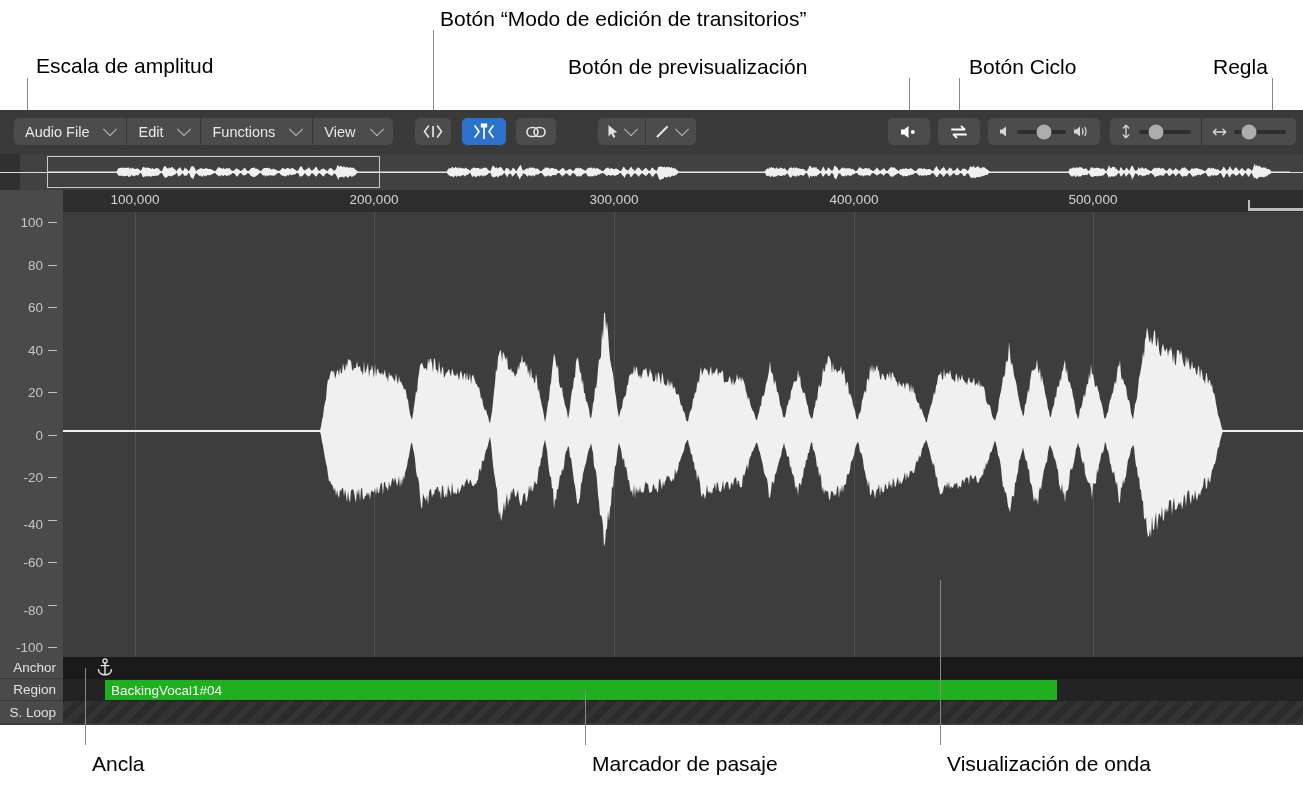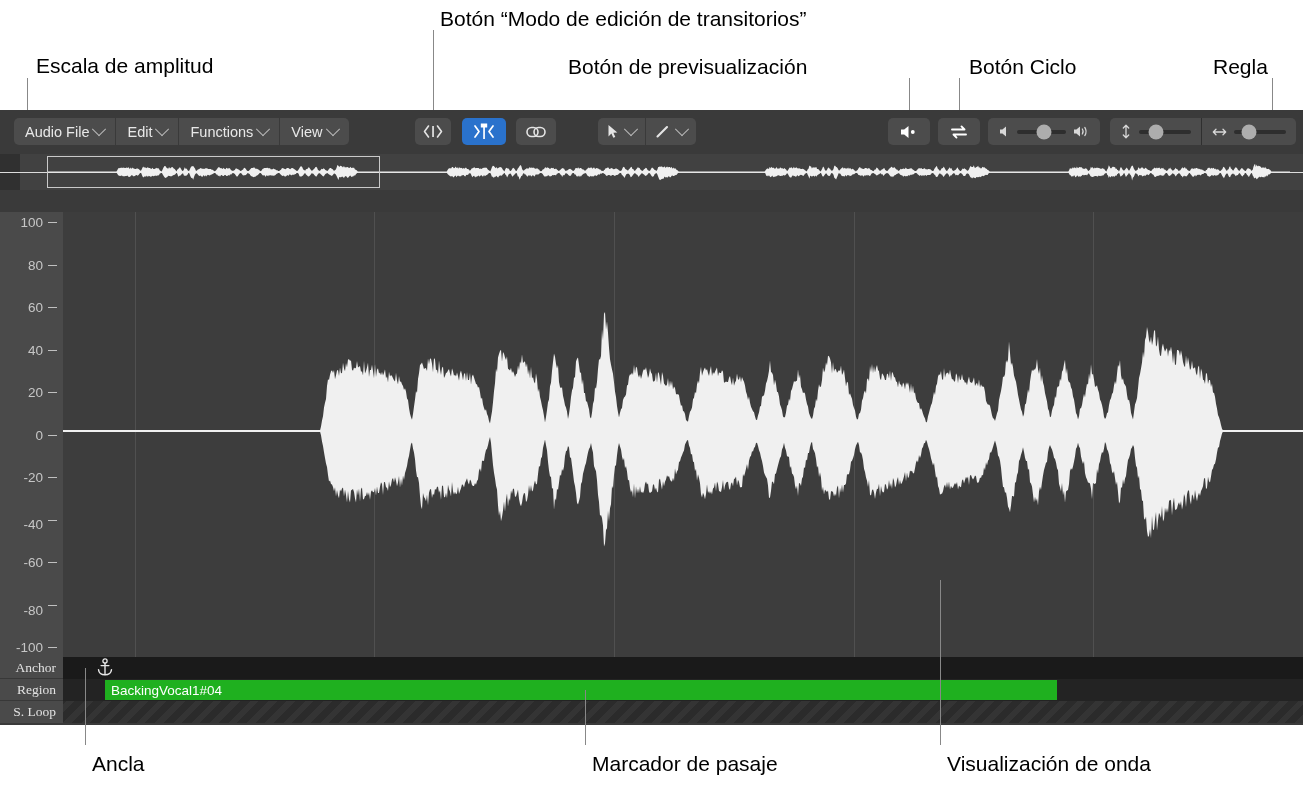--- a/index.html
+++ b/index.html
@@ -37,21 +37,21 @@
     position:absolute;left:0;top:0;width:1303px;height:44px;
     background:#3a3a3a;
   }
   .menu-group{
     position:absolute;left:14px;top:8px;
     display:flex;align-items:stretch;
     background:#4c4c4c;border-radius:5px;height:27px;
     overflow:hidden;
   }
   .menu-item{
-    display:flex;align-items:center;gap:5px;
+    display:flex;align-items:center;gap:16px;
     padding:0 11px;
     color:#e8e8e8;font-size:14.5px;
     border-right:1px solid #3a3a3a;
     height:100%;
     box-sizing:border-box;
   }
   .menu-item:last-child{border-right:none;}
   .chev{
     display:inline-block;width:9px;height:9px;
     border-right:1.6px solid #b8b8b8;border-bottom:1.6px solid #b8b8b8;
@@ -131,21 +131,20 @@
   .zeroline{position:absolute;left:0;top:218px;width:1240px;height:2px;background:#f0f0f0;}
   
   .lanes{position:absolute;left:0;top:547px;width:1303px;height:68px;}
   .lane{position:absolute;left:0;width:1303px;height:22px;}
   .lane-label{
     position:absolute;left:0;top:0;width:63px;height:22px;
     background:#4a4a4a;color:#e2e2e2;font-size:13.5px;
     display:flex;align-items:center;justify-content:flex-end;
     padding-right:7px;box-sizing:border-box;
     border-bottom:1px solid #383838;
-    font-family:Liberation Serif, serif;
   }
   .lane-body{position:absolute;left:63px;top:0;width:1240px;height:22px;}
   .anchor-body{background:#1a1a1a;}
   .region-body{background:#232323;}
   .sloop-body{
     background:#2b2b2b;
     background-image:repeating-linear-gradient(-45deg,
        rgba(255,255,255,0.045) 0 6px, rgba(0,0,0,0) 6px 13px);
   }
   .region-clip{
@@ -305,20 +304,30 @@
         <g transform="translate(20,0)">
           <path d="M0.0 17.4 L0.9 17.4 L1.9 17.4 L2.8 17.4 L3.7 17.4 L4.6 17.4 L5.5 17.4 L6.5 17.4 L7.4 17.4 L8.3 17.4 L9.3 17.4 L10.2 17.4 L11.1 17.4 L12.0 17.4 L13.0 17.4 L13.9 17.4 L14.8 17.4 L15.7 17.4 L16.7 17.4 L17.6 17.4 L18.5 17.4 L19.4 17.4 L20.3 17.4 L21.3 17.4 L22.2 17.4 L23.1 17.4 L24.0 17.4 L25.0 17.4 L25.9 17.4 L26.8 17.4 L27.8 17.4 L28.7 17.4 L29.6 17.4 L30.5 17.4 L31.4 17.4 L32.4 17.4 L33.3 17.4 L34.2 17.4 L35.1 17.4 L36.1 17.4 L37.0 17.4 L37.9 17.4 L38.9 17.4 L39.8 17.4 L40.7 17.4 L41.6 17.4 L42.5 17.4 L43.5 17.4 L44.4 17.4 L45.3 17.4 L46.3 17.4 L47.2 17.4 L48.1 17.4 L49.0 17.4 L49.9 17.4 L50.9 17.4 L51.8 17.4 L52.7 17.4 L53.7 17.4 L54.6 17.4 L55.5 17.4 L56.4 17.4 L57.4 17.4 L58.3 17.4 L59.2 17.4 L60.1 17.4 L61.0 17.4 L62.0 17.4 L62.9 17.4 L63.8 17.4 L64.8 17.4 L65.7 17.4 L66.6 17.4 L67.5 17.4 L68.5 17.4 L69.4 17.4 L70.3 16.3 L71.2 14.3 L72.2 14.3 L73.1 13.8 L74.0 14.1 L74.9 13.4 L75.8 14.1 L76.8 13.6 L77.7 14.1 L78.6 13.9 L79.5 13.5 L80.5 14.1 L81.4 12.9 L82.3 14.9 L83.3 13.6 L84.2 15.0 L85.1 13.6 L86.0 14.2 L87.0 14.6 L87.9 15.0 L88.8 15.1 L89.7 14.4 L90.6 14.6 L91.6 15.0 L92.5 15.7 L93.4 16.8 L94.3 16.2 L95.3 14.1 L96.2 12.5 L97.1 13.7 L98.0 13.0 L99.0 14.3 L99.9 13.8 L100.8 13.3 L101.8 14.0 L102.7 14.0 L103.6 14.6 L104.5 15.1 L105.4 13.7 L106.4 15.0 L107.3 15.1 L108.2 14.7 L109.2 13.8 L110.1 14.6 L111.0 14.1 L111.9 14.8 L112.9 16.5 L113.8 17.1 L114.7 17.4 L115.6 15.4 L116.5 13.5 L117.5 11.9 L118.4 12.0 L119.3 13.6 L120.3 14.3 L121.2 14.8 L122.1 13.1 L123.0 14.6 L124.0 13.8 L124.9 13.0 L125.8 13.3 L126.7 14.4 L127.7 15.1 L128.6 16.2 L129.5 17.4 L130.4 15.5 L131.3 14.9 L132.3 13.5 L133.2 13.6 L134.1 14.9 L135.1 16.8 L136.0 16.9 L136.9 15.4 L137.8 13.3 L138.8 14.9 L139.7 14.4 L140.6 16.2 L141.5 17.1 L142.4 16.6 L143.4 13.9 L144.3 12.5 L145.2 12.2 L146.2 12.0 L147.1 13.3 L148.0 14.5 L148.9 16.7 L149.8 16.8 L150.8 15.5 L151.7 15.2 L152.6 14.8 L153.6 13.9 L154.5 14.6 L155.4 14.7 L156.3 14.7 L157.3 15.0 L158.2 14.2 L159.1 14.5 L160.0 13.9 L160.9 14.9 L161.9 15.0 L162.8 15.0 L163.7 15.1 L164.7 15.7 L165.6 15.8 L166.5 16.6 L167.4 17.2 L168.3 17.0 L169.3 16.1 L170.2 14.8 L171.1 13.6 L172.1 13.0 L173.0 14.1 L173.9 14.3 L174.8 14.3 L175.8 15.1 L176.7 13.8 L177.6 14.9 L178.5 15.2 L179.4 13.8 L180.4 14.6 L181.3 14.6 L182.2 14.0 L183.2 14.8 L184.1 16.2 L185.0 16.6 L185.9 17.0 L186.8 16.4 L187.8 15.9 L188.7 14.6 L189.6 14.6 L190.5 15.1 L191.5 15.5 L192.4 16.1 L193.3 16.9 L194.3 16.7 L195.2 15.9 L196.1 15.5 L197.0 13.8 L197.9 13.9 L198.9 15.0 L199.8 16.5 L200.7 17.0 L201.6 16.9 L202.6 16.1 L203.5 15.0 L204.4 13.9 L205.4 14.1 L206.3 13.8 L207.2 13.2 L208.1 14.4 L209.0 14.7 L210.0 14.8 L210.9 15.3 L211.8 15.7 L212.7 16.5 L213.7 17.2 L214.6 16.6 L215.5 15.0 L216.5 14.4 L217.4 14.1 L218.3 14.0 L219.2 14.0 L220.2 13.8 L221.1 14.1 L222.0 14.5 L222.9 14.0 L223.9 15.4 L224.8 15.3 L225.7 15.3 L226.6 14.6 L227.6 15.2 L228.5 15.6 L229.4 16.2 L230.3 16.2 L231.3 17.0 L232.2 17.1 L233.1 16.3 L234.0 15.8 L235.0 14.0 L235.9 14.3 L236.8 14.5 L237.7 15.1 L238.7 15.2 L239.6 14.3 L240.5 14.1 L241.4 13.9 L242.3 14.7 L243.3 15.3 L244.2 14.3 L245.1 14.0 L246.1 14.2 L247.0 15.0 L247.9 15.5 L248.8 16.3 L249.8 16.9 L250.7 16.8 L251.6 15.4 L252.5 13.9 L253.4 12.6 L254.4 12.2 L255.3 13.2 L256.2 15.6 L257.2 15.9 L258.1 16.7 L259.0 15.2 L259.9 15.0 L260.9 14.6 L261.8 12.9 L262.7 14.3 L263.6 15.5 L264.6 16.7 L265.5 16.6 L266.4 15.4 L267.3 14.7 L268.3 13.3 L269.2 12.7 L270.1 13.8 L271.0 15.9 L271.9 16.4 L272.9 17.1 L273.8 15.7 L274.7 14.8 L275.6 15.2 L276.6 14.2 L277.5 15.0 L278.4 16.1 L279.4 16.5 L280.3 17.1 L281.2 16.2 L282.1 14.8 L283.1 13.9 L284.0 13.9 L284.9 14.9 L285.8 15.3 L286.8 16.7 L287.7 16.4 L288.6 15.8 L289.5 14.0 L290.4 11.0 L291.4 11.8 L292.3 13.1 L293.2 11.7 L294.1 12.1 L295.1 12.6 L296.0 13.6 L296.9 12.1 L297.9 13.6 L298.8 13.2 L299.7 13.2 L300.6 12.9 L301.6 13.8 L302.5 13.9 L303.4 12.8 L304.3 13.9 L305.3 13.7 L306.2 13.8 L307.1 13.7 L308.0 15.6 L308.9 15.8 L309.9 16.5 L310.8 17.4 L311.7 17.4 L312.6 17.4 L313.6 17.4 L314.5 17.4 L315.4 17.4 L316.3 17.4 L317.3 17.4 L318.2 17.4 L319.1 17.4 L320.1 17.4 L321.0 17.4 L321.9 17.4 L322.8 17.4 L323.8 17.4 L324.7 17.4 L325.6 17.4 L326.5 17.4 L327.4 17.4 L328.4 17.4 L329.3 17.4 L330.2 17.4 L331.2 17.4 L332.1 17.4 L333.0 17.4 L333.0 18.6 L332.1 18.6 L331.2 18.6 L330.2 18.6 L329.3 18.6 L328.4 18.6 L327.4 18.6 L326.5 18.6 L325.6 18.6 L324.7 18.6 L323.8 18.6 L322.8 18.6 L321.9 18.6 L321.0 18.6 L320.1 18.6 L319.1 18.6 L318.2 18.6 L317.3 18.6 L316.3 18.6 L315.4 18.6 L314.5 18.6 L313.6 18.6 L312.6 18.6 L311.7 18.6 L310.8 18.6 L309.9 19.2 L308.9 20.3 L308.0 21.7 L307.1 21.2 L306.2 22.6 L305.3 22.5 L304.3 22.9 L303.4 21.6 L302.5 22.0 L301.6 23.3 L300.6 23.9 L299.7 22.8 L298.8 22.0 L297.9 22.6 L296.9 23.9 L296.0 23.1 L295.1 22.6 L294.1 23.3 L293.2 23.2 L292.3 23.0 L291.4 25.9 L290.4 23.8 L289.5 21.7 L288.6 20.2 L287.7 19.4 L286.8 19.7 L285.8 20.9 L284.9 22.0 L284.0 21.4 L283.1 21.0 L282.1 20.4 L281.2 19.8 L280.3 19.1 L279.4 19.4 L278.4 20.0 L277.5 21.3 L276.6 22.6 L275.6 22.1 L274.7 21.1 L273.8 20.3 L272.9 19.2 L271.9 19.3 L271.0 20.0 L270.1 21.4 L269.2 22.8 L268.3 22.1 L267.3 21.1 L266.4 19.8 L265.5 19.4 L264.6 19.2 L263.6 20.7 L262.7 21.8 L261.8 22.5 L260.9 22.2 L259.9 21.3 L259.0 20.6 L258.1 19.0 L257.2 19.7 L256.2 21.3 L255.3 22.1 L254.4 22.6 L253.4 22.4 L252.5 22.3 L251.6 19.8 L250.7 18.9 L249.8 18.8 L248.8 19.9 L247.9 20.2 L247.0 20.7 L246.1 20.8 L245.1 20.7 L244.2 21.6 L243.3 20.6 L242.3 20.6 L241.4 22.1 L240.5 20.9 L239.6 21.7 L238.7 22.5 L237.7 22.4 L236.8 21.6 L235.9 21.9 L235.0 21.7 L234.0 20.8 L233.1 19.9 L232.2 18.7 L231.3 19.1 L230.3 19.4 L229.4 19.9 L228.5 21.1 L227.6 21.4 L226.6 21.8 L225.7 21.5 L224.8 21.7 L223.9 21.1 L222.9 21.7 L222.0 20.9 L221.1 22.2 L220.2 21.5 L219.2 21.5 L218.3 23.0 L217.4 21.1 L216.5 21.4 L215.5 21.3 L214.6 19.9 L213.7 19.1 L212.7 19.0 L211.8 20.0 L210.9 20.9 L210.0 21.6 L209.0 22.1 L208.1 23.0 L207.2 22.7 L206.3 23.2 L205.4 22.4 L204.4 22.2 L203.5 21.6 L202.6 20.1 L201.6 19.6 L200.7 19.1 L199.8 20.1 L198.9 21.1 L197.9 21.2 L197.0 21.3 L196.1 21.6 L195.2 20.4 L194.3 19.2 L193.3 19.1 L192.4 19.7 L191.5 21.0 L190.5 22.4 L189.6 22.4 L188.7 21.2 L187.8 20.0 L186.8 19.2 L185.9 19.1 L185.0 19.4 L184.1 20.8 L183.2 20.2 L182.2 21.8 L181.3 20.9 L180.4 21.9 L179.4 22.0 L178.5 21.1 L177.6 21.0 L176.7 21.9 L175.8 22.0 L174.8 21.1 L173.9 21.2 L173.0 22.8 L172.1 21.5 L171.1 21.9 L170.2 20.6 L169.3 20.6 L168.3 19.0 L167.4 18.7 L166.5 19.5 L165.6 19.9 L164.7 20.6 L163.7 20.7 L162.8 21.4 L161.9 21.3 L160.9 20.8 L160.0 21.5 L159.1 22.6 L158.2 21.2 L157.3 22.4 L156.3 21.1 L155.4 22.9 L154.5 22.4 L153.6 21.4 L152.6 22.0 L151.7 21.4 L150.8 20.5 L149.8 19.2 L148.9 19.4 L148.0 20.4 L147.1 22.7 L146.2 25.8 L145.2 23.7 L144.3 23.9 L143.4 22.2 L142.4 19.6 L141.5 18.8 L140.6 20.5 L139.7 21.4 L138.8 21.8 L137.8 21.7 L136.9 21.4 L136.0 19.3 L135.1 19.8 L134.1 20.7 L133.2 21.8 L132.3 21.7 L131.3 22.8 L130.4 19.9 L129.5 18.6 L128.6 19.9 L127.7 20.7 L126.7 20.9 L125.8 21.5 L124.9 22.1 L124.0 22.4 L123.0 21.9 L122.1 22.1 L121.2 21.8 L120.3 23.0 L119.3 23.4 L118.4 24.0 L117.5 23.2 L116.5 21.8 L115.6 20.2 L114.7 18.6 L113.8 19.2 L112.9 19.5 L111.9 21.3 L111.0 21.6 L110.1 21.5 L109.2 21.9 L108.2 21.4 L107.3 22.1 L106.4 22.3 L105.4 21.7 L104.5 22.5 L103.6 22.8 L102.7 22.3 L101.8 21.8 L100.8 23.1 L99.9 21.4 L99.0 22.7 L98.0 22.3 L97.1 22.7 L96.2 23.5 L95.3 21.9 L94.3 19.3 L93.4 18.8 L92.5 19.8 L91.6 20.9 L90.6 21.8 L89.7 21.1 L88.8 21.3 L87.9 22.0 L87.0 22.2 L86.0 22.3 L85.1 21.0 L84.2 21.6 L83.3 22.5 L82.3 22.9 L81.4 22.8 L80.5 21.4 L79.5 21.9 L78.6 21.9 L77.7 22.3 L76.8 22.2 L75.8 22.2 L74.9 21.5 L74.0 21.8 L73.1 21.9 L72.2 21.8 L71.2 21.3 L70.3 19.7 L69.4 18.6 L68.5 18.6 L67.5 18.6 L66.6 18.6 L65.7 18.6 L64.8 18.6 L63.8 18.6 L62.9 18.6 L62.0 18.6 L61.0 18.6 L60.1 18.6 L59.2 18.6 L58.3 18.6 L57.4 18.6 L56.4 18.6 L55.5 18.6 L54.6 18.6 L53.7 18.6 L52.7 18.6 L51.8 18.6 L50.9 18.6 L49.9 18.6 L49.0 18.6 L48.1 18.6 L47.2 18.6 L46.3 18.6 L45.3 18.6 L44.4 18.6 L43.5 18.6 L42.5 18.6 L41.6 18.6 L40.7 18.6 L39.8 18.6 L38.9 18.6 L37.9 18.6 L37.0 18.6 L36.1 18.6 L35.1 18.6 L34.2 18.6 L33.3 18.6 L32.4 18.6 L31.4 18.6 L30.5 18.6 L29.6 18.6 L28.7 18.6 L27.8 18.6 L26.8 18.6 L25.9 18.6 L25.0 18.6 L24.0 18.6 L23.1 18.6 L22.2 18.6 L21.3 18.6 L20.3 18.6 L19.4 18.6 L18.5 18.6 L17.6 18.6 L16.7 18.6 L15.7 18.6 L14.8 18.6 L13.9 18.6 L13.0 18.6 L12.0 18.6 L11.1 18.6 L10.2 18.6 L9.3 18.6 L8.3 18.6 L7.4 18.6 L6.5 18.6 L5.5 18.6 L4.6 18.6 L3.7 18.6 L2.8 18.6 L1.9 18.6 L0.9 18.6 L0.0 18.6 Z" transform="translate(27,0)" fill="#f0f0f0"></path>
           <path d="M0.0 17.4 L0.9 17.4 L1.8 17.4 L2.7 17.4 L3.6 17.4 L4.4 17.4 L5.3 17.4 L6.2 17.4 L7.1 17.4 L8.0 17.4 L8.9 17.4 L9.8 17.4 L10.7 17.4 L11.6 17.4 L12.4 17.4 L13.3 17.4 L14.2 17.4 L15.1 17.4 L16.0 17.4 L16.9 17.4 L17.8 17.4 L18.7 17.4 L19.6 17.4 L20.4 17.4 L21.3 17.4 L22.2 17.4 L23.1 17.4 L24.0 17.4 L24.9 17.4 L25.8 17.4 L26.7 17.4 L27.6 17.4 L28.4 17.4 L29.3 17.4 L30.2 17.4 L31.1 17.4 L32.0 17.4 L32.9 17.4 L33.8 17.4 L34.7 17.4 L35.6 17.4 L36.4 17.4 L37.3 17.4 L38.2 17.4 L39.1 17.4 L40.0 17.4 L40.9 17.4 L41.8 17.4 L42.7 17.4 L43.6 17.4 L44.4 17.4 L45.3 17.4 L46.2 17.4 L47.1 17.4 L48.0 17.4 L48.9 17.4 L49.8 17.4 L50.7 17.4 L51.6 17.4 L52.4 17.4 L53.3 17.4 L54.2 17.4 L55.1 17.4 L56.0 17.4 L56.9 17.4 L57.8 17.4 L58.7 17.4 L59.6 17.4 L60.4 17.4 L61.3 17.4 L62.2 17.4 L63.1 17.4 L64.0 17.4 L64.9 17.4 L65.8 17.4 L66.7 17.4 L67.6 16.0 L68.4 14.8 L69.3 14.3 L70.2 14.2 L71.1 14.5 L72.0 13.1 L72.9 13.1 L73.8 14.3 L74.7 14.0 L75.6 12.6 L76.4 13.9 L77.3 13.3 L78.2 14.7 L79.1 12.9 L80.0 14.2 L80.9 13.7 L81.8 14.1 L82.7 14.8 L83.6 14.1 L84.4 14.8 L85.3 13.8 L86.2 13.8 L87.1 15.1 L88.0 15.0 L88.9 15.6 L89.8 16.8 L90.7 15.9 L91.6 14.6 L92.4 14.2 L93.3 13.9 L94.2 13.0 L95.1 14.3 L96.0 14.0 L96.9 14.1 L97.8 14.1 L98.7 13.9 L99.6 15.0 L100.4 14.6 L101.3 15.0 L102.2 14.6 L103.1 13.8 L104.0 14.0 L104.9 13.6 L105.8 13.8 L106.7 13.7 L107.6 15.2 L108.4 16.0 L109.3 16.6 L110.2 17.4 L111.1 15.5 L112.0 13.0 L112.9 11.7 L113.8 12.1 L114.7 13.0 L115.6 14.3 L116.4 13.0 L117.3 14.4 L118.2 14.0 L119.1 13.6 L120.0 13.0 L120.9 13.2 L121.8 13.8 L122.7 15.4 L123.6 16.5 L124.4 17.4 L125.3 15.3 L126.2 13.7 L127.1 14.2 L128.0 14.5 L128.9 14.8 L129.8 16.7 L130.7 17.0 L131.6 15.9 L132.4 14.4 L133.3 13.7 L134.2 14.4 L135.1 15.7 L136.0 17.2 L136.9 16.6 L137.8 14.5 L138.7 13.4 L139.6 12.0 L140.4 10.9 L141.3 12.1 L142.2 15.3 L143.1 16.5 L144.0 16.6 L144.9 15.4 L145.8 14.9 L146.7 14.3 L147.6 14.6 L148.4 14.7 L149.3 13.3 L150.2 13.7 L151.1 13.8 L152.0 13.4 L152.9 14.0 L153.8 13.6 L154.7 14.5 L155.6 14.7 L156.4 14.4 L157.3 14.2 L158.2 15.3 L159.1 15.5 L160.0 16.9 L160.9 17.3 L161.8 17.1 L162.7 15.5 L163.6 15.3 L164.4 14.5 L165.3 13.1 L166.2 14.3 L167.1 13.3 L168.0 13.7 L168.9 14.0 L169.8 15.1 L170.7 14.4 L171.6 13.8 L172.4 14.2 L173.3 13.8 L174.2 15.1 L175.1 15.1 L176.0 14.5 L176.9 15.6 L177.8 16.2 L178.7 16.9 L179.6 16.6 L180.4 15.7 L181.3 15.1 L182.2 14.0 L183.1 14.6 L184.0 14.5 L184.9 16.2 L185.8 17.0 L186.7 16.4 L187.6 16.2 L188.4 15.4 L189.3 15.1 L190.2 14.8 L191.1 15.4 L192.0 16.1 L192.9 17.0 L193.8 16.8 L194.7 15.7 L195.6 13.9 L196.4 14.0 L197.3 14.6 L198.2 13.3 L199.1 14.7 L200.0 14.0 L200.9 14.0 L201.8 14.7 L202.7 15.4 L203.6 15.6 L204.4 16.6 L205.3 16.8 L206.2 15.8 L207.1 14.9 L208.0 13.9 L208.9 13.4 L209.8 14.3 L210.7 13.4 L211.6 13.5 L212.4 14.7 L213.3 13.8 L214.2 13.6 L215.1 15.1 L216.0 14.2 L216.9 14.1 L217.8 14.4 L218.7 14.8 L219.6 15.6 L220.4 15.5 L221.3 16.8 L222.2 16.8 L223.1 17.3 L224.0 16.2 L224.9 15.4 L225.8 14.1 L226.7 14.2 L227.6 13.5 L228.4 13.6 L229.3 15.0 L230.2 14.7 L231.1 14.3 L232.0 14.1 L232.9 15.0 L233.8 15.3 L234.7 14.9 L235.6 14.5 L236.4 14.6 L237.3 15.1 L238.2 15.5 L239.1 16.4 L240.0 16.8 L240.9 17.1 L241.8 15.9 L242.7 13.8 L243.6 12.8 L244.4 13.3 L245.3 14.9 L246.2 15.4 L247.1 16.1 L248.0 16.7 L248.9 15.3 L249.8 14.5 L250.7 13.3 L251.6 12.7 L252.4 15.0 L253.3 14.9 L254.2 16.8 L255.1 16.8 L256.0 15.5 L256.9 14.6 L257.8 13.3 L258.7 13.7 L259.6 14.0 L260.4 15.4 L261.3 16.2 L262.2 17.1 L263.1 16.4 L264.0 15.3 L264.9 14.8 L265.8 13.7 L266.7 14.2 L267.6 16.1 L268.4 16.4 L269.3 17.1 L270.2 16.4 L271.1 14.7 L272.0 13.4 L272.9 14.0 L273.8 14.9 L274.7 16.0 L275.6 16.2 L276.4 16.9 L277.3 15.8 L278.2 13.0 L279.1 12.9 L280.0 12.2 L280.9 13.1 L281.8 12.3 L282.7 13.2 L283.6 13.2 L284.4 12.3 L285.3 13.8 L286.2 13.2 L287.1 12.5 L288.0 13.4 L288.9 13.1 L289.8 13.0 L290.7 14.1 L291.6 12.7 L292.4 14.7 L293.3 13.4 L294.2 14.8 L295.1 14.1 L296.0 15.3 L296.9 15.9 L297.8 16.4 L298.7 17.4 L299.6 17.4 L300.4 17.4 L301.3 17.4 L302.2 17.4 L303.1 17.4 L304.0 17.4 L304.9 17.4 L305.8 17.4 L306.7 17.4 L307.6 17.4 L308.4 17.4 L309.3 17.4 L310.2 17.4 L311.1 17.4 L312.0 17.4 L312.9 17.4 L313.8 17.4 L314.7 17.4 L315.6 17.4 L316.4 17.4 L317.3 17.4 L318.2 17.4 L319.1 17.4 L320.0 17.4 L320.0 18.6 L319.1 18.6 L318.2 18.6 L317.3 18.6 L316.4 18.6 L315.6 18.6 L314.7 18.6 L313.8 18.6 L312.9 18.6 L312.0 18.6 L311.1 18.6 L310.2 18.6 L309.3 18.6 L308.4 18.6 L307.6 18.6 L306.7 18.6 L305.8 18.6 L304.9 18.6 L304.0 18.6 L303.1 18.6 L302.2 18.6 L301.3 18.6 L300.4 18.6 L299.6 18.6 L298.7 18.6 L297.8 19.3 L296.9 20.6 L296.0 21.3 L295.1 21.0 L294.2 22.0 L293.3 22.1 L292.4 21.5 L291.6 21.7 L290.7 23.2 L289.8 23.3 L288.9 22.0 L288.0 23.0 L287.1 23.8 L286.2 22.9 L285.3 23.4 L284.4 22.4 L283.6 24.7 L282.7 24.8 L281.8 24.9 L280.9 25.4 L280.0 26.3 L279.1 25.0 L278.2 22.7 L277.3 20.2 L276.4 19.1 L275.6 19.5 L274.7 20.0 L273.8 21.9 L272.9 22.7 L272.0 22.5 L271.1 21.2 L270.2 19.8 L269.3 19.0 L268.4 19.3 L267.6 20.6 L266.7 21.2 L265.8 22.0 L264.9 21.5 L264.0 20.6 L263.1 20.1 L262.2 19.2 L261.3 19.4 L260.4 20.7 L259.6 21.4 L258.7 23.1 L257.8 21.5 L256.9 20.4 L256.0 20.3 L255.1 19.0 L254.2 19.4 L253.3 20.6 L252.4 21.7 L251.6 22.8 L250.7 23.2 L249.8 21.0 L248.9 20.0 L248.0 19.5 L247.1 20.1 L246.2 20.3 L245.3 22.3 L244.4 24.0 L243.6 22.6 L242.7 21.6 L241.8 20.7 L240.9 18.8 L240.0 18.9 L239.1 19.6 L238.2 20.4 L237.3 20.9 L236.4 20.9 L235.6 21.6 L234.7 22.1 L233.8 21.2 L232.9 20.9 L232.0 20.9 L231.1 22.1 L230.2 21.6 L229.3 21.1 L228.4 21.1 L227.6 21.4 L226.7 21.9 L225.8 21.3 L224.9 20.1 L224.0 19.7 L223.1 18.7 L222.2 19.2 L221.3 19.8 L220.4 19.6 L219.6 20.7 L218.7 20.2 L217.8 20.7 L216.9 21.8 L216.0 21.9 L215.1 21.1 L214.2 22.0 L213.3 22.4 L212.4 22.3 L211.6 22.6 L210.7 21.7 L209.8 22.9 L208.9 22.3 L208.0 22.2 L207.1 21.1 L206.2 19.6 L205.3 18.9 L204.4 19.5 L203.6 19.8 L202.7 20.6 L201.8 21.3 L200.9 22.7 L200.0 21.5 L199.1 23.0 L198.2 21.5 L197.3 22.8 L196.4 22.1 L195.6 20.5 L194.7 20.5 L193.8 19.1 L192.9 19.0 L192.0 19.4 L191.1 21.2 L190.2 21.9 L189.3 21.7 L188.4 21.0 L187.6 19.9 L186.7 19.6 L185.8 19.0 L184.9 20.5 L184.0 21.6 L183.1 20.9 L182.2 22.9 L181.3 20.9 L180.4 20.6 L179.6 19.2 L178.7 18.8 L177.8 19.4 L176.9 19.7 L176.0 21.6 L175.1 21.1 L174.2 21.1 L173.3 21.3 L172.4 21.0 L171.6 21.9 L170.7 22.3 L169.8 22.5 L168.9 21.4 L168.0 21.3 L167.1 22.3 L166.2 22.2 L165.3 22.6 L164.4 22.4 L163.6 21.6 L162.7 20.1 L161.8 19.3 L160.9 18.7 L160.0 19.1 L159.1 20.1 L158.2 20.4 L157.3 20.6 L156.4 20.6 L155.6 20.6 L154.7 22.4 L153.8 22.1 L152.9 21.1 L152.0 22.1 L151.1 22.5 L150.2 21.1 L149.3 21.7 L148.4 21.3 L147.6 22.7 L146.7 22.1 L145.8 20.6 L144.9 20.6 L144.0 19.3 L143.1 19.4 L142.2 21.8 L141.3 22.0 L140.4 24.0 L139.6 25.8 L138.7 22.5 L137.8 22.4 L136.9 19.5 L136.0 18.8 L135.1 20.1 L134.2 20.8 L133.3 21.8 L132.4 22.8 L131.6 21.2 L130.7 19.5 L129.8 19.7 L128.9 20.0 L128.0 21.8 L127.1 23.4 L126.2 21.3 L125.3 20.4 L124.4 18.6 L123.6 19.8 L122.7 20.5 L121.8 21.7 L120.9 21.5 L120.0 21.4 L119.1 21.9 L118.2 23.5 L117.3 23.0 L116.4 21.8 L115.6 22.8 L114.7 22.7 L113.8 24.1 L112.9 22.6 L112.0 23.1 L111.1 20.4 L110.2 18.6 L109.3 19.0 L108.4 19.5 L107.6 20.6 L106.7 20.9 L105.8 21.5 L104.9 22.3 L104.0 21.1 L103.1 22.6 L102.2 22.2 L101.3 21.0 L100.4 21.8 L99.6 22.7 L98.7 21.6 L97.8 21.9 L96.9 22.7 L96.0 22.4 L95.1 23.5 L94.2 21.7 L93.3 21.9 L92.4 23.2 L91.6 21.8 L90.7 19.5 L89.8 19.3 L88.9 19.6 L88.0 21.1 L87.1 20.8 L86.2 21.1 L85.3 22.4 L84.4 21.9 L83.6 21.1 L82.7 21.2 L81.8 21.3 L80.9 22.5 L80.0 22.0 L79.1 22.6 L78.2 21.5 L77.3 22.1 L76.4 23.3 L75.6 21.6 L74.7 21.9 L73.8 23.4 L72.9 22.7 L72.0 21.9 L71.1 22.5 L70.2 22.2 L69.3 21.6 L68.4 20.8 L67.6 20.0 L66.7 18.6 L65.8 18.6 L64.9 18.6 L64.0 18.6 L63.1 18.6 L62.2 18.6 L61.3 18.6 L60.4 18.6 L59.6 18.6 L58.7 18.6 L57.8 18.6 L56.9 18.6 L56.0 18.6 L55.1 18.6 L54.2 18.6 L53.3 18.6 L52.4 18.6 L51.6 18.6 L50.7 18.6 L49.8 18.6 L48.9 18.6 L48.0 18.6 L47.1 18.6 L46.2 18.6 L45.3 18.6 L44.4 18.6 L43.6 18.6 L42.7 18.6 L41.8 18.6 L40.9 18.6 L40.0 18.6 L39.1 18.6 L38.2 18.6 L37.3 18.6 L36.4 18.6 L35.6 18.6 L34.7 18.6 L33.8 18.6 L32.9 18.6 L32.0 18.6 L31.1 18.6 L30.2 18.6 L29.3 18.6 L28.4 18.6 L27.6 18.6 L26.7 18.6 L25.8 18.6 L24.9 18.6 L24.0 18.6 L23.1 18.6 L22.2 18.6 L21.3 18.6 L20.4 18.6 L19.6 18.6 L18.7 18.6 L17.8 18.6 L16.9 18.6 L16.0 18.6 L15.1 18.6 L14.2 18.6 L13.3 18.6 L12.4 18.6 L11.6 18.6 L10.7 18.6 L9.8 18.6 L8.9 18.6 L8.0 18.6 L7.1 18.6 L6.2 18.6 L5.3 18.6 L4.4 18.6 L3.6 18.6 L2.7 18.6 L1.8 18.6 L0.9 18.6 L0.0 18.6 Z" transform="translate(360,0)" fill="#f0f0f0"></path>
           <path d="M0.0 17.4 L0.9 17.4 L1.7 17.4 L2.6 17.4 L3.4 17.4 L4.3 17.4 L5.2 17.4 L6.0 17.4 L6.9 17.4 L7.8 17.4 L8.6 17.4 L9.5 17.4 L10.3 17.4 L11.2 17.4 L12.1 17.4 L12.9 17.4 L13.8 17.4 L14.6 17.4 L15.5 17.4 L16.4 17.4 L17.2 17.4 L18.1 17.4 L18.9 17.4 L19.8 17.4 L20.7 17.4 L21.5 17.4 L22.4 17.4 L23.3 17.4 L24.1 17.4 L25.0 17.4 L25.8 17.4 L26.7 17.4 L27.6 17.4 L28.4 17.4 L29.3 17.4 L30.1 17.4 L31.0 17.4 L31.9 17.4 L32.7 17.4 L33.6 17.4 L34.4 17.4 L35.3 17.4 L36.2 17.4 L37.0 17.4 L37.9 17.4 L38.8 17.4 L39.6 17.4 L40.5 17.4 L41.3 17.4 L42.2 17.4 L43.1 17.4 L43.9 17.4 L44.8 17.4 L45.6 17.4 L46.5 17.4 L47.4 17.4 L48.2 17.4 L49.1 17.4 L49.9 17.4 L50.8 17.4 L51.7 17.4 L52.5 17.4 L53.4 17.4 L54.3 17.4 L55.1 17.4 L56.0 17.4 L56.8 17.4 L57.7 17.4 L58.6 17.4 L59.4 17.4 L60.3 17.4 L61.1 17.4 L62.0 17.4 L62.9 17.4 L63.7 17.4 L64.6 17.4 L65.4 16.6 L66.3 15.3 L67.2 14.4 L68.0 14.5 L68.9 14.9 L69.8 12.8 L70.6 14.3 L71.5 12.8 L72.3 13.9 L73.2 13.6 L74.1 14.3 L74.9 14.7 L75.8 14.3 L76.6 13.0 L77.5 14.7 L78.4 14.4 L79.2 14.7 L80.1 13.5 L80.9 13.7 L81.8 14.6 L82.7 14.3 L83.5 14.9 L84.4 13.9 L85.3 14.9 L86.1 15.5 L87.0 16.9 L87.8 16.4 L88.7 15.0 L89.6 13.5 L90.4 14.0 L91.3 13.0 L92.1 14.3 L93.0 14.3 L93.9 12.8 L94.7 14.2 L95.6 13.8 L96.4 13.3 L97.3 14.2 L98.2 14.5 L99.0 14.2 L99.9 14.5 L100.8 15.0 L101.6 15.1 L102.5 14.8 L103.3 15.1 L104.2 15.6 L105.1 16.5 L105.9 16.7 L106.8 17.4 L107.6 15.5 L108.5 14.8 L109.4 11.5 L110.2 12.3 L111.1 12.4 L111.9 14.4 L112.8 13.2 L113.7 13.5 L114.5 13.4 L115.4 13.4 L116.3 12.9 L117.1 15.1 L118.0 15.1 L118.8 15.6 L119.7 16.7 L120.6 17.4 L121.4 16.2 L122.3 14.6 L123.1 12.5 L124.0 13.5 L124.9 16.0 L125.7 16.7 L126.6 16.4 L127.4 15.0 L128.3 13.3 L129.2 14.6 L130.0 14.4 L130.9 16.3 L131.8 16.8 L132.6 16.6 L133.5 15.1 L134.3 11.7 L135.2 11.8 L136.1 13.1 L136.9 13.2 L137.8 14.6 L138.6 16.3 L139.5 16.4 L140.4 15.3 L141.2 14.5 L142.1 13.8 L142.9 13.3 L143.8 14.8 L144.7 13.8 L145.5 14.6 L146.4 14.6 L147.3 14.6 L148.1 13.6 L149.0 15.0 L149.8 14.1 L150.7 14.4 L151.6 15.5 L152.4 14.8 L153.3 15.0 L154.1 16.2 L155.0 16.5 L155.9 17.4 L156.7 16.6 L157.6 16.0 L158.4 14.4 L159.3 13.3 L160.2 13.3 L161.0 14.4 L161.9 14.3 L162.8 15.0 L163.6 14.9 L164.5 14.5 L165.3 14.0 L166.2 14.1 L167.1 14.6 L167.9 14.7 L168.8 13.9 L169.6 14.5 L170.5 15.7 L171.4 16.1 L172.2 16.5 L173.1 17.2 L173.9 16.8 L174.8 15.4 L175.7 15.6 L176.5 13.4 L177.4 14.1 L178.3 14.9 L179.1 16.4 L180.0 16.6 L180.8 16.8 L181.7 15.4 L182.6 15.2 L183.4 14.4 L184.3 14.0 L185.1 15.8 L186.0 16.6 L186.9 17.0 L187.7 16.7 L188.6 15.4 L189.4 14.4 L190.3 14.0 L191.2 12.7 L192.0 12.9 L192.9 14.1 L193.8 13.6 L194.6 13.3 L195.5 14.6 L196.3 15.6 L197.2 15.5 L198.1 16.7 L198.9 16.8 L199.8 16.0 L200.6 14.7 L201.5 15.3 L202.4 14.9 L203.2 14.6 L204.1 14.8 L204.9 15.1 L205.8 13.5 L206.7 14.8 L207.5 15.0 L208.4 14.9 L209.3 14.7 L210.1 14.5 L211.0 14.3 L211.8 14.5 L212.7 15.6 L213.6 15.9 L214.4 16.7 L215.3 17.1 L216.1 17.1 L217.0 16.1 L217.9 15.1 L218.7 14.2 L219.6 14.2 L220.4 14.5 L221.3 13.9 L222.2 14.9 L223.0 15.1 L223.9 14.4 L224.8 14.2 L225.6 15.2 L226.5 15.3 L227.3 15.5 L228.2 15.0 L229.1 15.1 L229.9 15.2 L230.8 15.5 L231.6 16.4 L232.5 17.1 L233.4 16.9 L234.2 15.3 L235.1 13.7 L235.9 13.0 L236.8 11.7 L237.7 14.5 L238.5 15.2 L239.4 16.4 L240.3 16.7 L241.1 15.3 L242.0 14.0 L242.8 14.3 L243.7 12.5 L244.6 13.9 L245.4 15.6 L246.3 16.8 L247.1 17.0 L248.0 15.5 L248.9 14.5 L249.7 13.3 L250.6 14.7 L251.4 14.1 L252.3 16.2 L253.2 16.7 L254.0 17.1 L254.9 16.1 L255.8 15.7 L256.6 14.4 L257.5 13.2 L258.3 14.9 L259.2 16.1 L260.1 17.0 L260.9 17.1 L261.8 15.7 L262.6 14.6 L263.5 14.9 L264.4 14.2 L265.2 14.9 L266.1 15.6 L266.9 16.5 L267.8 16.8 L268.7 15.7 L269.5 14.0 L270.4 11.9 L271.3 12.7 L272.1 13.0 L273.0 12.9 L273.8 11.3 L274.7 13.7 L275.6 13.7 L276.4 13.0 L277.3 12.8 L278.1 11.8 L279.0 13.7 L279.9 13.2 L280.7 14.5 L281.6 14.2 L282.4 12.7 L283.3 13.4 L284.2 13.1 L285.0 14.0 L285.9 14.5 L286.8 15.0 L287.6 16.0 L288.5 16.3 L289.3 17.3 L290.2 17.4 L291.1 17.4 L291.9 17.4 L292.8 17.4 L293.6 17.4 L294.5 17.4 L295.4 17.4 L296.2 17.4 L297.1 17.4 L297.9 17.4 L298.8 17.4 L299.7 17.4 L300.5 17.4 L301.4 17.4 L302.3 17.4 L303.1 17.4 L304.0 17.4 L304.8 17.4 L305.7 17.4 L306.6 17.4 L307.4 17.4 L308.3 17.4 L309.1 17.4 L310.0 17.4 L310.0 18.6 L309.1 18.6 L308.3 18.6 L307.4 18.6 L306.6 18.6 L305.7 18.6 L304.8 18.6 L304.0 18.6 L303.1 18.6 L302.3 18.6 L301.4 18.6 L300.5 18.6 L299.7 18.6 L298.8 18.6 L297.9 18.6 L297.1 18.6 L296.2 18.6 L295.4 18.6 L294.5 18.6 L293.6 18.6 L292.8 18.6 L291.9 18.6 L291.1 18.6 L290.2 18.6 L289.3 18.8 L288.5 19.4 L287.6 21.0 L286.8 21.0 L285.9 20.8 L285.0 21.3 L284.2 21.7 L283.3 22.2 L282.4 21.8 L281.6 22.2 L280.7 23.3 L279.9 22.4 L279.0 23.2 L278.1 23.1 L277.3 23.2 L276.4 22.9 L275.6 24.3 L274.7 24.1 L273.8 23.4 L273.0 23.6 L272.1 24.6 L271.3 23.4 L270.4 23.3 L269.5 21.6 L268.7 20.1 L267.8 19.4 L266.9 19.4 L266.1 20.3 L265.2 21.9 L264.4 21.9 L263.5 22.0 L262.6 20.6 L261.8 19.8 L260.9 19.0 L260.1 19.2 L259.2 20.1 L258.3 21.2 L257.5 21.3 L256.6 20.8 L255.8 21.5 L254.9 19.9 L254.0 19.1 L253.2 19.6 L252.3 20.2 L251.4 21.4 L250.6 21.2 L249.7 22.9 L248.9 21.2 L248.0 19.8 L247.1 19.2 L246.3 19.6 L245.4 20.5 L244.6 21.5 L243.7 23.0 L242.8 22.0 L242.0 20.6 L241.1 20.5 L240.3 19.4 L239.4 19.6 L238.5 20.7 L237.7 22.5 L236.8 22.9 L235.9 22.8 L235.1 20.9 L234.2 20.5 L233.4 19.2 L232.5 19.1 L231.6 19.3 L230.8 20.6 L229.9 21.1 L229.1 21.1 L228.2 20.9 L227.3 20.9 L226.5 21.9 L225.6 21.1 L224.8 21.4 L223.9 21.5 L223.0 21.4 L222.2 21.6 L221.3 21.7 L220.4 21.1 L219.6 21.9 L218.7 20.9 L217.9 20.6 L217.0 19.5 L216.1 18.8 L215.3 18.8 L214.4 19.4 L213.6 20.3 L212.7 20.4 L211.8 20.5 L211.0 21.2 L210.1 20.6 L209.3 22.1 L208.4 21.1 L207.5 22.2 L206.7 22.0 L205.8 22.5 L204.9 21.8 L204.1 21.9 L203.2 22.8 L202.4 21.5 L201.5 21.2 L200.6 20.9 L199.8 20.2 L198.9 19.1 L198.1 19.4 L197.2 19.7 L196.3 20.3 L195.5 21.0 L194.6 21.3 L193.8 22.0 L192.9 23.3 L192.0 21.9 L191.2 23.1 L190.3 22.0 L189.4 21.1 L188.6 19.8 L187.7 19.3 L186.9 18.9 L186.0 19.6 L185.1 20.1 L184.3 20.9 L183.4 22.1 L182.6 20.3 L181.7 20.5 L180.8 19.3 L180.0 19.4 L179.1 20.2 L178.3 20.6 L177.4 21.3 L176.5 21.5 L175.7 20.6 L174.8 20.0 L173.9 19.2 L173.1 19.0 L172.2 19.3 L171.4 19.8 L170.5 21.5 L169.6 22.1 L168.8 21.4 L167.9 20.7 L167.1 21.7 L166.2 20.9 L165.3 21.8 L164.5 21.2 L163.6 22.7 L162.8 21.5 L161.9 21.5 L161.0 21.5 L160.2 21.7 L159.3 21.0 L158.4 21.1 L157.6 19.6 L156.7 19.1 L155.9 18.7 L155.0 19.4 L154.1 20.3 L153.3 20.2 L152.4 20.6 L151.6 21.4 L150.7 21.7 L149.8 22.2 L149.0 20.9 L148.1 21.4 L147.3 21.0 L146.4 22.5 L145.5 21.1 L144.7 22.5 L143.8 22.2 L142.9 22.0 L142.1 22.3 L141.2 21.3 L140.4 19.7 L139.5 19.4 L138.6 19.3 L137.8 21.6 L136.9 23.6 L136.1 25.4 L135.2 24.4 L134.3 23.7 L133.5 20.8 L132.6 19.4 L131.8 18.8 L130.9 19.7 L130.0 21.7 L129.2 21.9 L128.3 21.7 L127.4 21.0 L126.6 19.6 L125.7 19.6 L124.9 20.5 L124.0 21.7 L123.1 22.8 L122.3 21.9 L121.4 19.8 L120.6 18.6 L119.7 19.7 L118.8 20.3 L118.0 20.8 L117.1 21.4 L116.3 22.8 L115.4 21.4 L114.5 22.8 L113.7 21.8 L112.8 21.9 L111.9 22.7 L111.1 22.0 L110.2 21.8 L109.4 24.7 L108.5 22.3 L107.6 20.5 L106.8 18.6 L105.9 19.4 L105.1 19.5 L104.2 21.1 L103.3 22.0 L102.5 21.5 L101.6 21.0 L100.8 20.8 L99.9 21.3 L99.0 22.0 L98.2 22.3 L97.3 21.1 L96.4 22.6 L95.6 22.8 L94.7 22.0 L93.9 22.3 L93.0 21.3 L92.1 22.0 L91.3 23.4 L90.4 23.5 L89.6 22.9 L88.7 21.6 L87.8 19.7 L87.0 19.2 L86.1 20.4 L85.3 21.2 L84.4 21.6 L83.5 21.0 L82.7 21.7 L81.8 21.7 L80.9 21.9 L80.1 22.0 L79.2 21.6 L78.4 21.3 L77.5 21.5 L76.6 22.3 L75.8 22.3 L74.9 22.9 L74.1 22.6 L73.2 23.3 L72.3 21.5 L71.5 22.5 L70.6 23.3 L69.8 22.4 L68.9 21.2 L68.0 22.4 L67.2 21.5 L66.3 21.9 L65.4 19.4 L64.6 18.6 L63.7 18.6 L62.9 18.6 L62.0 18.6 L61.1 18.6 L60.3 18.6 L59.4 18.6 L58.6 18.6 L57.7 18.6 L56.8 18.6 L56.0 18.6 L55.1 18.6 L54.3 18.6 L53.4 18.6 L52.5 18.6 L51.7 18.6 L50.8 18.6 L49.9 18.6 L49.1 18.6 L48.2 18.6 L47.4 18.6 L46.5 18.6 L45.6 18.6 L44.8 18.6 L43.9 18.6 L43.1 18.6 L42.2 18.6 L41.3 18.6 L40.5 18.6 L39.6 18.6 L38.8 18.6 L37.9 18.6 L37.0 18.6 L36.2 18.6 L35.3 18.6 L34.4 18.6 L33.6 18.6 L32.7 18.6 L31.9 18.6 L31.0 18.6 L30.1 18.6 L29.3 18.6 L28.4 18.6 L27.6 18.6 L26.7 18.6 L25.8 18.6 L25.0 18.6 L24.1 18.6 L23.3 18.6 L22.4 18.6 L21.5 18.6 L20.7 18.6 L19.8 18.6 L18.9 18.6 L18.1 18.6 L17.2 18.6 L16.4 18.6 L15.5 18.6 L14.6 18.6 L13.8 18.6 L12.9 18.6 L12.1 18.6 L11.2 18.6 L10.3 18.6 L9.5 18.6 L8.6 18.6 L7.8 18.6 L6.9 18.6 L6.0 18.6 L5.2 18.6 L4.3 18.6 L3.4 18.6 L2.6 18.6 L1.7 18.6 L0.9 18.6 L0.0 18.6 Z" transform="translate(680,0)" fill="#f0f0f0"></path>
           <path d="M0.0 17.4 L0.8 17.4 L1.6 17.4 L2.3 17.4 L3.1 17.4 L3.9 17.4 L4.7 17.4 L5.4 17.4 L6.2 17.4 L7.0 17.4 L7.8 17.4 L8.6 17.4 L9.3 17.4 L10.1 17.4 L10.9 17.4 L11.7 17.4 L12.4 17.4 L13.2 17.4 L14.0 17.4 L14.8 17.4 L15.6 17.4 L16.3 17.4 L17.1 17.4 L17.9 17.4 L18.7 17.4 L19.4 17.4 L20.2 17.4 L21.0 17.4 L21.8 17.4 L22.6 17.4 L23.3 17.4 L24.1 17.4 L24.9 17.4 L25.7 17.4 L26.4 17.4 L27.2 17.4 L28.0 17.4 L28.8 17.4 L29.6 17.4 L30.3 17.4 L31.1 17.4 L31.9 17.4 L32.7 17.4 L33.4 17.4 L34.2 17.4 L35.0 17.4 L35.8 17.4 L36.6 17.4 L37.3 17.4 L38.1 17.4 L38.9 17.4 L39.7 17.4 L40.4 17.4 L41.2 17.4 L42.0 17.4 L42.8 17.4 L43.6 17.4 L44.3 17.4 L45.1 17.4 L45.9 17.4 L46.7 17.4 L47.4 17.4 L48.2 17.4 L49.0 17.4 L49.8 17.4 L50.6 17.4 L51.3 17.4 L52.1 17.4 L52.9 17.4 L53.7 17.4 L54.4 17.4 L55.2 17.4 L56.0 17.4 L56.8 17.4 L57.6 17.4 L58.3 17.4 L59.1 16.3 L59.9 14.3 L60.7 14.5 L61.4 14.9 L62.2 13.3 L63.0 14.6 L63.8 13.4 L64.6 13.6 L65.3 13.8 L66.1 14.5 L66.9 12.6 L67.7 14.0 L68.4 13.9 L69.2 13.0 L70.0 13.2 L70.8 13.2 L71.6 13.3 L72.3 14.1 L73.1 15.1 L73.9 14.5 L74.7 14.9 L75.4 14.3 L76.2 14.5 L77.0 14.9 L77.8 16.4 L78.6 17.0 L79.3 16.2 L80.1 15.5 L80.9 12.7 L81.7 14.1 L82.4 13.1 L83.2 14.3 L84.0 14.5 L84.8 13.6 L85.6 14.2 L86.3 13.7 L87.1 13.7 L87.9 13.8 L88.7 13.9 L89.4 13.9 L90.2 15.1 L91.0 14.3 L91.8 14.9 L92.6 14.0 L93.3 14.7 L94.1 14.7 L94.9 16.0 L95.7 16.9 L96.4 17.4 L97.2 15.6 L98.0 14.3 L98.8 11.3 L99.6 12.4 L100.3 14.1 L101.1 14.4 L101.9 13.4 L102.7 12.7 L103.4 12.8 L104.2 13.2 L105.0 12.9 L105.8 15.0 L106.6 14.5 L107.3 15.9 L108.1 16.0 L108.9 17.4 L109.7 16.0 L110.4 13.4 L111.2 13.2 L112.0 14.4 L112.8 15.9 L113.6 16.6 L114.3 16.4 L115.1 15.5 L115.9 14.4 L116.7 13.4 L117.4 14.4 L118.2 15.8 L119.0 16.8 L119.8 15.7 L120.6 13.9 L121.3 12.6 L122.1 11.6 L122.9 12.0 L123.7 14.3 L124.4 15.4 L125.2 16.8 L126.0 16.8 L126.8 16.3 L127.6 15.7 L128.3 13.3 L129.1 14.0 L129.9 14.9 L130.7 14.3 L131.4 13.5 L132.2 13.4 L133.0 13.8 L133.8 15.1 L134.6 14.7 L135.3 13.7 L136.1 14.1 L136.9 14.9 L137.7 15.4 L138.4 16.0 L139.2 15.9 L140.0 16.8 L140.8 17.1 L141.6 16.7 L142.3 15.4 L143.1 14.9 L143.9 14.2 L144.7 13.4 L145.4 14.5 L146.2 13.4 L147.0 14.4 L147.8 13.8 L148.6 13.9 L149.3 13.5 L150.1 14.4 L150.9 15.0 L151.7 13.8 L152.4 14.5 L153.2 13.8 L154.0 15.4 L154.8 15.5 L155.6 16.0 L156.3 17.1 L157.1 16.4 L157.9 16.3 L158.7 14.5 L159.4 14.8 L160.2 13.5 L161.0 15.3 L161.8 15.6 L162.6 16.8 L163.3 16.4 L164.1 15.7 L164.9 15.1 L165.7 13.8 L166.4 14.9 L167.2 14.9 L168.0 16.2 L168.8 17.0 L169.6 16.5 L170.3 16.2 L171.1 14.9 L171.9 14.1 L172.7 13.2 L173.4 14.6 L174.2 13.5 L175.0 13.2 L175.8 14.7 L176.6 14.4 L177.3 15.7 L178.1 16.5 L178.9 16.7 L179.7 16.9 L180.4 16.2 L181.2 14.6 L182.0 14.8 L182.8 14.2 L183.6 14.9 L184.3 14.2 L185.1 14.8 L185.9 14.1 L186.7 14.1 L187.4 14.6 L188.2 14.6 L189.0 15.2 L189.8 14.8 L190.6 15.6 L191.3 15.6 L192.1 15.6 L192.9 16.2 L193.7 16.6 L194.4 16.9 L195.2 17.4 L196.0 16.0 L196.8 16.0 L197.6 14.2 L198.3 14.1 L199.1 13.5 L199.9 14.2 L200.7 14.8 L201.4 13.7 L202.2 14.5 L203.0 14.3 L203.8 13.7 L204.6 15.3 L205.3 14.4 L206.1 15.5 L206.9 15.6 L207.7 15.3 L208.4 15.5 L209.2 16.5 L210.0 17.0 L210.8 16.8 L211.6 15.8 L212.3 15.3 L213.1 13.2 L213.9 12.7 L214.7 14.1 L215.4 15.0 L216.2 16.6 L217.0 16.7 L217.8 15.4 L218.6 15.2 L219.3 13.0 L220.1 12.3 L220.9 14.6 L221.7 15.0 L222.4 16.1 L223.2 16.7 L224.0 15.6 L224.8 14.3 L225.6 13.3 L226.3 13.6 L227.1 14.3 L227.9 15.7 L228.7 16.5 L229.4 17.1 L230.2 15.8 L231.0 14.8 L231.8 14.0 L232.6 14.6 L233.3 15.6 L234.1 16.1 L234.9 16.9 L235.7 17.0 L236.4 16.0 L237.2 14.5 L238.0 14.4 L238.8 14.3 L239.6 15.0 L240.3 15.1 L241.1 16.7 L241.9 16.6 L242.7 15.7 L243.4 13.0 L244.2 11.0 L245.0 9.7 L245.8 13.0 L246.6 10.4 L247.3 12.4 L248.1 11.4 L248.9 12.3 L249.7 12.1 L250.4 12.4 L251.2 13.6 L252.0 13.9 L252.8 13.3 L253.6 13.6 L254.3 14.3 L255.1 12.7 L255.9 14.2 L256.7 14.8 L257.4 15.0 L258.2 14.9 L259.0 14.7 L259.8 16.0 L260.6 16.2 L261.3 17.4 L262.1 17.4 L262.9 17.4 L263.7 17.4 L264.4 17.4 L265.2 17.4 L266.0 17.4 L266.8 17.4 L267.6 17.4 L268.3 17.4 L269.1 17.4 L269.9 17.4 L270.7 17.4 L271.4 17.4 L272.2 17.4 L273.0 17.4 L273.8 17.4 L274.6 17.4 L275.3 17.4 L276.1 17.4 L276.9 17.4 L277.7 17.4 L278.4 17.4 L279.2 17.4 L280.0 17.4 L280.0 18.6 L279.2 18.6 L278.4 18.6 L277.7 18.6 L276.9 18.6 L276.1 18.6 L275.3 18.6 L274.6 18.6 L273.8 18.6 L273.0 18.6 L272.2 18.6 L271.4 18.6 L270.7 18.6 L269.9 18.6 L269.1 18.6 L268.3 18.6 L267.6 18.6 L266.8 18.6 L266.0 18.6 L265.2 18.6 L264.4 18.6 L263.7 18.6 L262.9 18.6 L262.1 18.6 L261.3 18.6 L260.6 19.5 L259.8 20.2 L259.0 20.6 L258.2 20.6 L257.4 22.6 L256.7 21.3 L255.9 22.9 L255.1 22.0 L254.3 23.5 L253.6 23.3 L252.8 22.9 L252.0 23.3 L251.2 22.4 L250.4 23.5 L249.7 22.5 L248.9 23.6 L248.1 23.4 L247.3 25.0 L246.6 25.3 L245.8 23.8 L245.0 23.8 L244.2 24.5 L243.4 22.6 L242.7 21.4 L241.9 19.1 L241.1 19.3 L240.3 20.6 L239.6 21.8 L238.8 23.2 L238.0 21.5 L237.2 21.3 L236.4 19.8 L235.7 18.9 L234.9 19.0 L234.1 20.7 L233.3 21.2 L232.6 22.6 L231.8 22.0 L231.0 21.0 L230.2 19.7 L229.4 19.0 L228.7 19.7 L227.9 20.9 L227.1 21.3 L226.3 21.5 L225.6 22.3 L224.8 20.5 L224.0 20.4 L223.2 19.4 L222.4 19.8 L221.7 20.3 L220.9 21.3 L220.1 23.3 L219.3 23.0 L218.6 21.9 L217.8 20.0 L217.0 19.2 L216.2 20.0 L215.4 21.1 L214.7 22.7 L213.9 24.3 L213.1 23.0 L212.3 21.9 L211.6 20.4 L210.8 19.1 L210.0 18.8 L209.2 19.7 L208.4 20.8 L207.7 21.3 L206.9 21.3 L206.1 21.8 L205.3 21.4 L204.6 20.9 L203.8 21.4 L203.0 22.0 L202.2 20.9 L201.4 21.3 L200.7 22.1 L199.9 22.4 L199.1 22.8 L198.3 21.9 L197.6 22.1 L196.8 20.0 L196.0 19.3 L195.2 18.9 L194.4 18.8 L193.7 19.7 L192.9 20.0 L192.1 20.0 L191.3 20.8 L190.6 21.6 L189.8 21.0 L189.0 20.6 L188.2 21.1 L187.4 20.7 L186.7 21.6 L185.9 22.6 L185.1 21.0 L184.3 22.1 L183.6 22.7 L182.8 22.7 L182.0 22.1 L181.2 20.8 L180.4 19.9 L179.7 18.8 L178.9 19.2 L178.1 20.5 L177.3 21.4 L176.6 22.5 L175.8 22.0 L175.0 22.6 L174.2 21.5 L173.4 22.3 L172.7 23.5 L171.9 21.9 L171.1 21.7 L170.3 20.2 L169.6 19.5 L168.8 18.9 L168.0 19.9 L167.2 20.2 L166.4 21.6 L165.7 22.5 L164.9 21.2 L164.1 20.1 L163.3 19.7 L162.6 19.3 L161.8 19.9 L161.0 21.1 L160.2 21.6 L159.4 22.0 L158.7 21.8 L157.9 20.6 L157.1 19.2 L156.3 18.7 L155.6 19.3 L154.8 19.9 L154.0 21.5 L153.2 21.5 L152.4 21.7 L151.7 21.8 L150.9 20.7 L150.1 21.6 L149.3 21.2 L148.6 21.8 L147.8 22.0 L147.0 21.7 L146.2 22.6 L145.4 22.9 L144.7 22.9 L143.9 21.5 L143.1 20.6 L142.3 20.2 L141.6 19.4 L140.8 18.6 L140.0 19.6 L139.2 20.5 L138.4 21.3 L137.7 20.6 L136.9 20.6 L136.1 21.0 L135.3 21.9 L134.6 21.5 L133.8 21.8 L133.0 21.9 L132.2 22.6 L131.4 21.1 L130.7 21.3 L129.9 21.1 L129.1 21.3 L128.3 22.4 L127.6 20.5 L126.8 19.8 L126.0 19.5 L125.2 19.2 L124.4 21.4 L123.7 22.9 L122.9 23.6 L122.1 26.5 L121.3 22.3 L120.6 21.1 L119.8 20.2 L119.0 18.8 L118.2 20.3 L117.4 21.1 L116.7 22.0 L115.9 22.9 L115.1 20.9 L114.3 19.1 L113.6 19.5 L112.8 21.1 L112.0 21.6 L111.2 22.2 L110.4 22.4 L109.7 20.3 L108.9 18.6 L108.1 19.7 L107.3 20.1 L106.6 21.7 L105.8 21.4 L105.0 22.1 L104.2 23.1 L103.4 22.1 L102.7 22.8 L101.9 21.9 L101.1 22.6 L100.3 23.6 L99.6 22.0 L98.8 24.1 L98.0 21.5 L97.2 20.7 L96.4 18.6 L95.7 19.2 L94.9 19.5 L94.1 20.4 L93.3 21.4 L92.6 21.5 L91.8 21.4 L91.0 22.3 L90.2 21.8 L89.4 21.9 L88.7 21.6 L87.9 22.4 L87.1 22.5 L86.3 22.0 L85.6 22.1 L84.8 21.9 L84.0 22.4 L83.2 22.8 L82.4 22.9 L81.7 22.7 L80.9 22.6 L80.1 21.4 L79.3 19.9 L78.6 19.2 L77.8 20.2 L77.0 21.4 L76.2 20.7 L75.4 20.9 L74.7 21.0 L73.9 21.6 L73.1 20.8 L72.3 20.9 L71.6 21.9 L70.8 22.2 L70.0 23.0 L69.2 21.9 L68.4 23.1 L67.7 21.5 L66.9 21.8 L66.1 23.0 L65.3 23.2 L64.6 21.5 L63.8 21.6 L63.0 22.8 L62.2 21.9 L61.4 22.7 L60.7 21.3 L59.9 21.3 L59.1 19.8 L58.3 18.6 L57.6 18.6 L56.8 18.6 L56.0 18.6 L55.2 18.6 L54.4 18.6 L53.7 18.6 L52.9 18.6 L52.1 18.6 L51.3 18.6 L50.6 18.6 L49.8 18.6 L49.0 18.6 L48.2 18.6 L47.4 18.6 L46.7 18.6 L45.9 18.6 L45.1 18.6 L44.3 18.6 L43.6 18.6 L42.8 18.6 L42.0 18.6 L41.2 18.6 L40.4 18.6 L39.7 18.6 L38.9 18.6 L38.1 18.6 L37.3 18.6 L36.6 18.6 L35.8 18.6 L35.0 18.6 L34.2 18.6 L33.4 18.6 L32.7 18.6 L31.9 18.6 L31.1 18.6 L30.3 18.6 L29.6 18.6 L28.8 18.6 L28.0 18.6 L27.2 18.6 L26.4 18.6 L25.7 18.6 L24.9 18.6 L24.1 18.6 L23.3 18.6 L22.6 18.6 L21.8 18.6 L21.0 18.6 L20.2 18.6 L19.4 18.6 L18.7 18.6 L17.9 18.6 L17.1 18.6 L16.3 18.6 L15.6 18.6 L14.8 18.6 L14.0 18.6 L13.2 18.6 L12.4 18.6 L11.7 18.6 L10.9 18.6 L10.1 18.6 L9.3 18.6 L8.6 18.6 L7.8 18.6 L7.0 18.6 L6.2 18.6 L5.4 18.6 L4.7 18.6 L3.9 18.6 L3.1 18.6 L2.3 18.6 L1.6 18.6 L0.8 18.6 L0.0 18.6 Z" transform="translate(990,0)" fill="#f0f0f0"></path>
         </g>
       </svg>
     <div class="ov-rect" style="left:47px;width:333px;"></div>
   </div>
 
+  <div class="ruler">
+    <div class="ruler-gutter"></div>
+    <div class="rtick" style="left:135px;">100,000</div>
+    <div class="rtick" style="left:374px;">200,000</div>
+    <div class="rtick" style="left:614px;">300,000</div>
+    <div class="rtick" style="left:854px;">400,000</div>
+    <div class="rtick" style="left:1093px;">500,000</div>
+    <div class="cycle-bracket" style="left:1248px;top:18px;width:55px;height:3px;"></div>
+    <div class="cycle-bracket" style="left:1248px;top:10px;width:2px;height:11px;"></div>
+  </div>
 
   <div class="wave-area">
     <div class="scale">
       <div id="scale-ticks">
           <div class="sc-label" style="top: 10px; text-align: right;">100</div>
           <div class="sc-tick" style="top: 10px;"></div>
           <div class="sc-label" style="top: 52.5px;">80</div>
           <div class="sc-tick" style="top: 52.5px;"></div>
           <div class="sc-label" style="top: 95px;">60</div>
           <div class="sc-tick" style="top: 95px;"></div>

